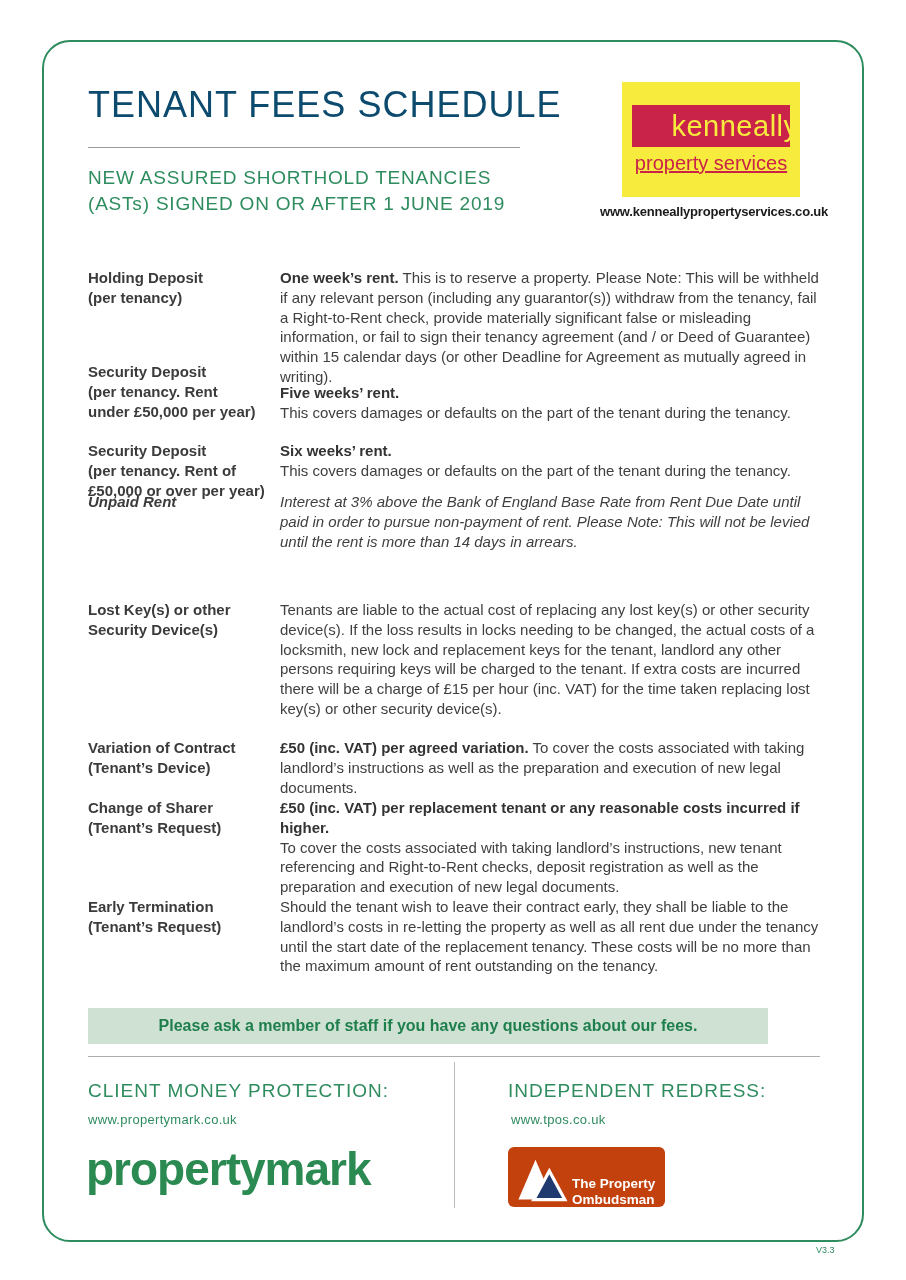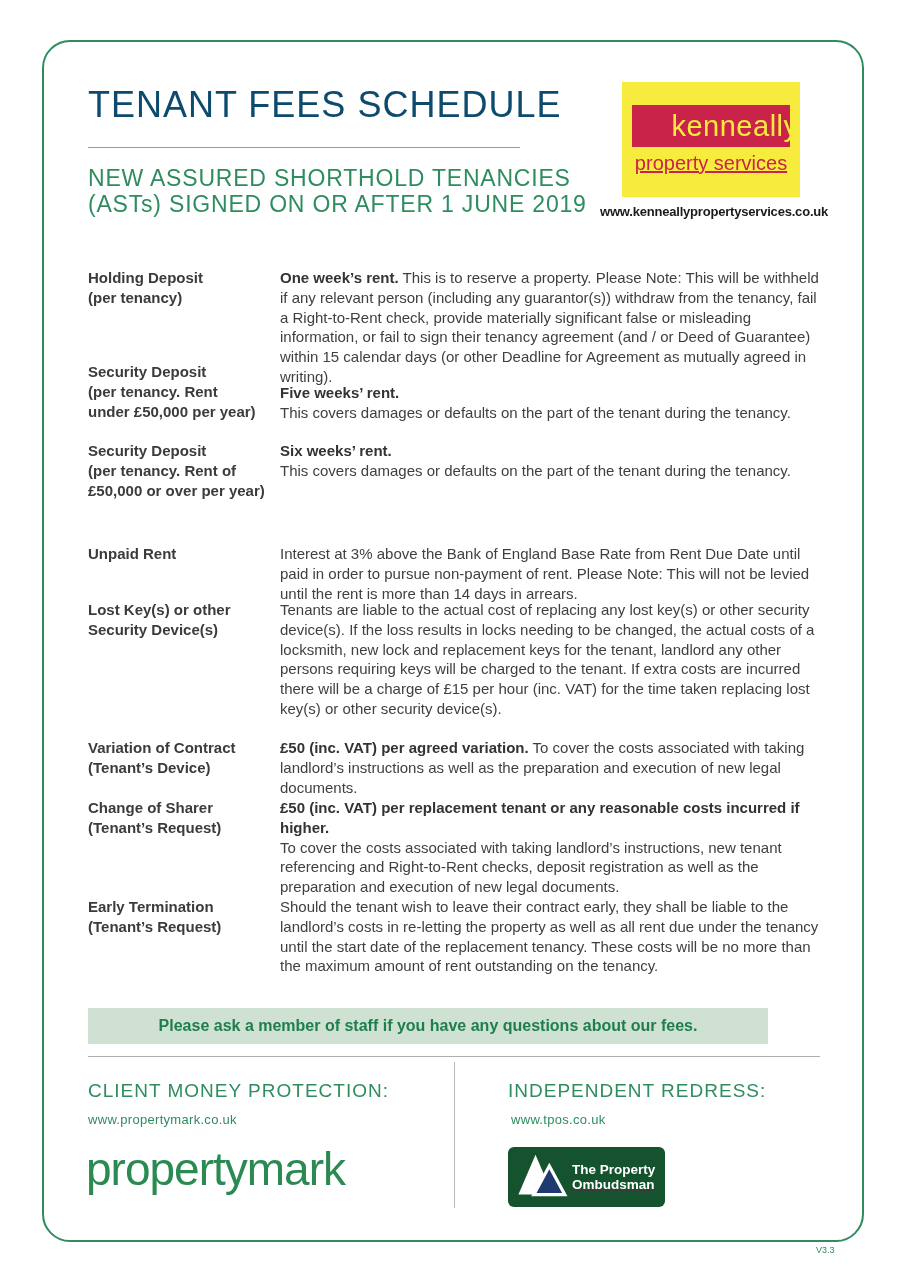--- a/index.html
+++ b/index.html
@@ -6,21 +6,21 @@
   html,body { width:906px; height:1280px; background:#ffffff; }
   body { position:relative; font-family:"Liberation Sans", sans-serif; color:#3b3b3b; }
 
   .page-border { position:absolute; left:42px; top:40px; width:822px; height:1202px;
                  border:2px solid #2e8c5f; border-radius:28px; }
 
   
   .doc-title { position:absolute; left:88px; top:84px; font-size:36px; font-weight:400;
                letter-spacing:1px; color:#0c4a6e; }
   .title-rule { position:absolute; left:88px; top:147px; width:432px; height:1px; background:#9a9a9a; }
-  .doc-subtitle { position:absolute; left:88px; top:165px; font-size:23px; line-height:26px;
+  .doc-subtitle { position:absolute; left:88px; top:165px; font-size:19px; line-height:26px;
                   letter-spacing:0.8px; color:#2e8c5f; white-space:pre-line; }
 
   
   .agency-logo { position:absolute; left:622px; top:82px; width:178px; height:115px;
                  background:#f7ec3d; }
   .agency-logo .redbox { position:absolute; left:10px; top:23px; width:158px; height:42px;
                  background:#c9234a; display:flex; align-items:center; justify-content:center;padding-left:48px; }
   .agency-logo .redbox span { color:#f7ec3d; font-size:29px; letter-spacing:0.5px; }
   .agency-logo .tagline { position:absolute; left:0; top:70px; width:100%; text-align:center;
                  color:#c9234a; font-size:20px;text-decoration:underline; }
@@ -39,25 +39,25 @@
   .banner { position:absolute; left:88px; top:1008px; width:680px; height:36px;
             background:#cfe1d3; display:flex; align-items:center; justify-content:center; }
   .banner span { color:#1e7f4d; font-weight:bold; font-size:16px; }
 
   .footer-rule { position:absolute; left:88px; top:1056px; width:732px; height:1px; background:#adadad; }
   .footer-divider { position:absolute; left:454px; top:1062px; width:1px; height:146px; background:#b9b9b9; }
 
   .footer-heading { position:absolute; font-size:19px; letter-spacing:1px; color:#2e8c5f; }
   .footer-url { position:absolute; font-size:13px; color:#2e8c5f; letter-spacing:0.3px; }
 
-  .propertymark-logo { position:absolute; left:86px; top:1142px; font-size:46px; font-weight:normal;
+  .propertymark-logo { position:absolute; left:86px; top:1142px; font-size:46px; font-weight:bold;
             color:#2a8a52; letter-spacing:-1px; }
 
   .tpo-logo { position:absolute; left:508px; top:1147px; width:157px; height:60px;
-              background:#14532d; border-radius:6px; display:flex; align-items:center; padding:0 8px;text-decoration:underline; }
+              background:#c2410c; border-radius:6px; display:flex; align-items:flex-end; padding:0 8px; }
   .tpo-text { color:#ffffff; font-weight:bold; font-size:13.5px; line-height:15.5px; margin-left:4px; }
 
   .version-tag { position:absolute; left:816px; top:1245px; font-size:9px; color:#2e8c5f; }
 </style>
 </head>
 <body>
 
 <div class="page-border"></div>
 
 <h1 class="doc-title">TENANT FEES SCHEDULE</h1>
@@ -86,21 +86,21 @@
   <div class="fee-value" style="padding-top:21px;"><span class="lead block">Five weeks’ rent.</span><span>This covers damages or defaults on the part of the tenant during the tenancy.</span></div>
 </div>
 
 <div class="fee-row" style="top:441px;">
   <div class="fee-label">Security Deposit
 (per tenancy. Rent of
 £50,000 or over per year)</div>
   <div class="fee-value"><span class="lead block">Six weeks’ rent.</span><span>This covers damages or defaults on the part of the tenant during the tenancy.</span></div>
 </div>
 
-<div class="fee-row" style="top:544px;">
+<div class="fee-row" style="top:492px;font-style:italic;">
   <div class="fee-label">Unpaid Rent</div>
   <div class="fee-value"><span>Interest at 3% above the Bank of England Base Rate from Rent Due Date until paid in order to pursue non-payment of rent. Please Note: This will not be levied until the rent is more than 14 days in arrears.</span></div>
 </div>
 
 <div class="fee-row" style="top:600px;">
   <div class="fee-label">Lost Key(s) or other
 Security Device(s)</div>
   <div class="fee-value"><span>Tenants are liable to the actual cost of replacing any lost key(s) or other security device(s). If the loss results in locks needing to be changed, the actual costs of a locksmith, new lock and replacement keys for the tenant, landlord any other persons requiring keys will be charged to the tenant. If extra costs are incurred there will be a charge of £15 per hour (inc. VAT) for the time taken replacing lost key(s) or other security device(s).</span></div>
 </div>
 

